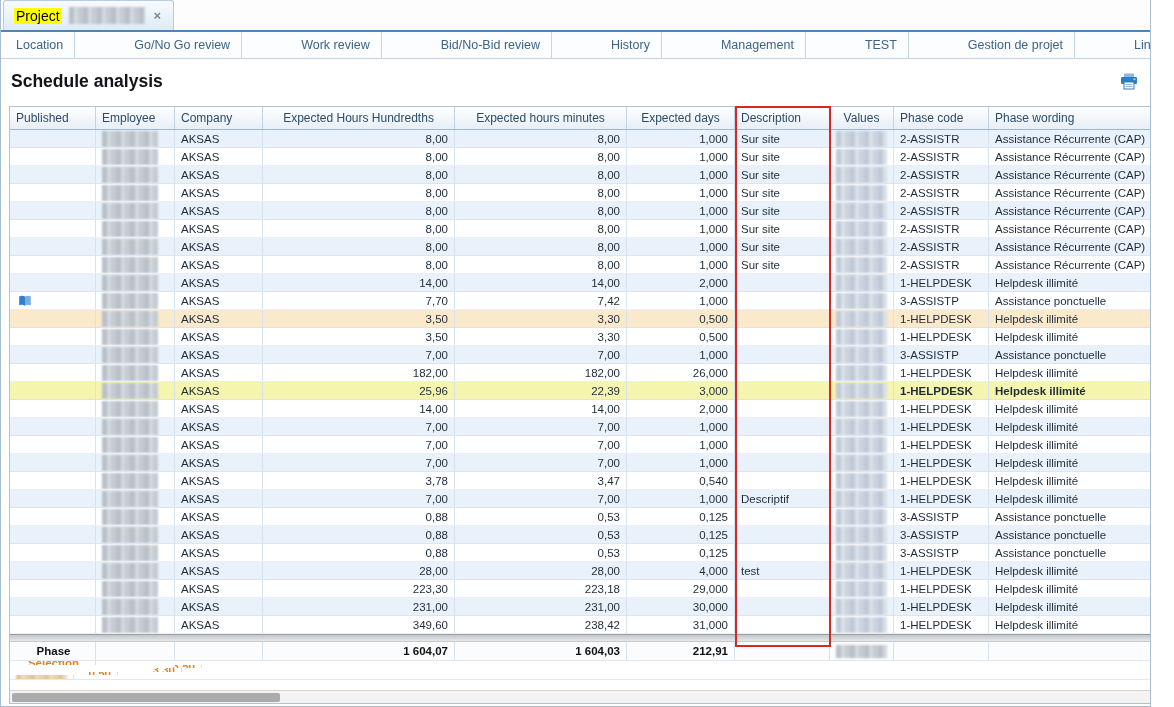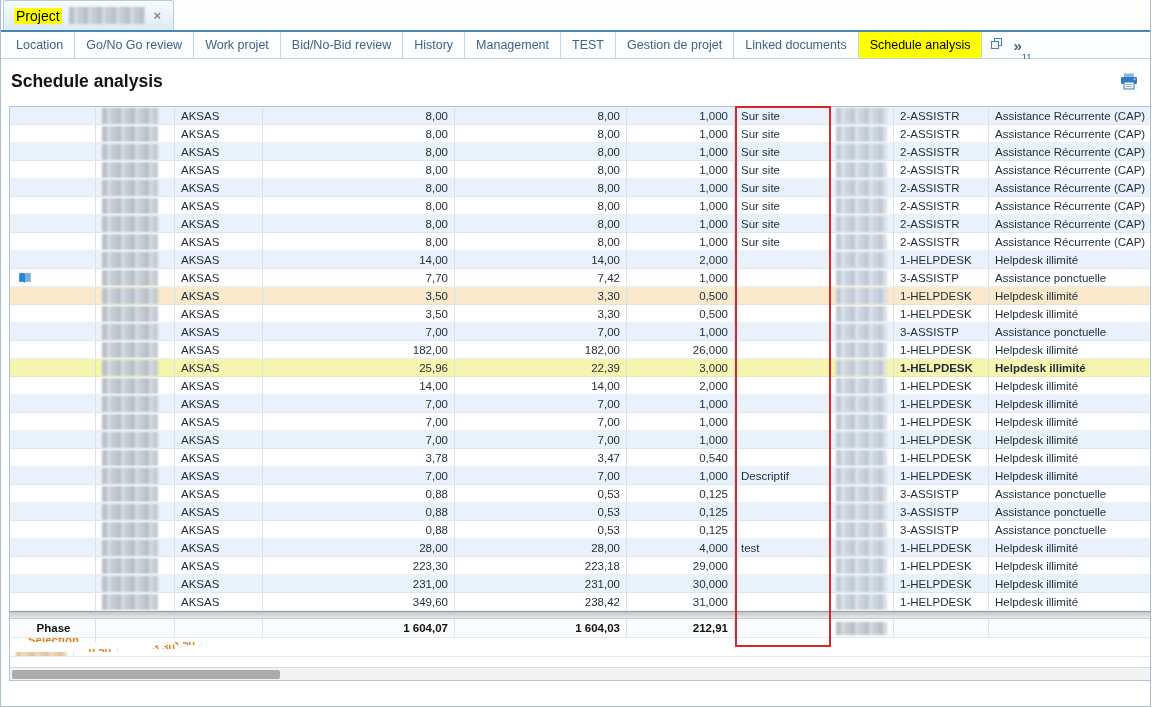--- a/index.html
+++ b/index.html
@@ -16,21 +16,21 @@
   .doc-tab-label { font-size:14px; color:#000; background:#ffff00; padding:0 2px; }
   .redact { display:inline-block;
             background:
               repeating-linear-gradient(90deg, #b9c0c8 0 5px, #d2d8de 5px 9px, #c4cbd2 9px 14px),
               repeating-linear-gradient(0deg, rgba(255,255,255,.45) 0 3px, rgba(130,140,152,.35) 3px 6px);
             filter: blur(1.1px); }
   .redact-project { width:76px; height:17px; }
   .tab-close { font-size:13px; color:#7c8894; font-weight:bold; padding:0 2px; cursor:pointer; }
 
   
-  .view-tabbar { height:27px; background:#fbfdfe; border-bottom:1px solid #c3d6e6; display:flex; align-items:stretch; padding-left:4px; }
+  .view-tabbar { height:27px; background:#fbfdfe; border-bottom:1px solid #c3d6e6; display:flex; align-items:stretch; padding-left:4px;gap:48px; }
   .vtab { font-size:12.5px; color:#3e6488; padding:0 11px; display:flex; align-items:center; border-right:1px solid #c3d6e6; cursor:pointer; white-space:nowrap; }
   .vtab.active { background:#ffff00; color:#000; }
   .vt-extra { display:flex; align-items:center; gap:10px; padding-left:8px; }
   .ovf { color:#3c658c; cursor:pointer; display:flex; align-items:flex-start; }
   .ovf .chev { font-size:15px; font-weight:bold; line-height:1; }
   .ovf .cnt { font-size:9.5px; position:relative; top:13px; }
 
   
   .title-row { height:45px; position:relative; display:flex; align-items:center; padding-left:10px; background:#fff; }
   .page-title { font-size:17.5px; font-weight:700; color:#12141a; }
@@ -94,21 +94,21 @@
     <div class="doc-tab">
       <span class="doc-tab-label">Project</span>
       <span class="redact redact-project"></span>
       <span class="tab-close">×</span>
     </div>
   </div>
 
   <div class="view-tabbar">
     <div class="vtab">Location</div>
     <div class="vtab">Go/No Go review</div>
-    <div class="vtab">Work projet</div>
+    <div class="vtab">Work review</div>
     <div class="vtab">Bid/No-Bid review</div>
     <div class="vtab">History</div>
     <div class="vtab">Management</div>
     <div class="vtab">TEST</div>
     <div class="vtab">Gestion de projet</div>
     <div class="vtab">Linked documents</div>
     <div class="vtab active">Schedule analysis</div>
     <div class="vt-extra">
       <span>
         <svg width="13" height="13" viewBox="0 0 13 13">
@@ -131,20 +131,32 @@
         <rect x="1" y="4" width="16" height="7" rx="1.2" fill="#2e7cc3"></rect>
         <rect x="13.5" y="5.5" width="2" height="1.6" fill="#aecfec"></rect>
         <rect x="4" y="9" width="10" height="7" fill="#ffffff" stroke="#2e7cc3"></rect>
         <line x1="5.5" y1="11.5" x2="12.5" y2="11.5" stroke="#8fb4d6"></line>
         <line x1="5.5" y1="13.5" x2="12.5" y2="13.5" stroke="#8fb4d6"></line>
       </svg>
     </span>
   </div>
 
   <div class="tablewrap">
+    <div class="thead">
+      <div class="th c0">Published</div>
+      <div class="th c1">Employee</div>
+      <div class="th c2">Company</div>
+      <div class="th c3 center">Expected Hours Hundredths</div>
+      <div class="th c4 center">Expected hours minutes</div>
+      <div class="th c5 center">Expected days</div>
+      <div class="th c6">Description</div>
+      <div class="th c7 center">Values</div>
+      <div class="th c8">Phase code</div>
+      <div class="th c9">Phase wording</div>
+    </div>
 
     <div class="tbody" id="tbody">
         <div class="row">
           <div class="cell c0"></div>
           <div class="cell c1">
             <span class="redact redact-emp"></span>
           </div>
           <div class="cell c2">AKSAS</div>
           <div class="cell c3 num">8,00</div>
           <div class="cell c4 num">8,00</div>

